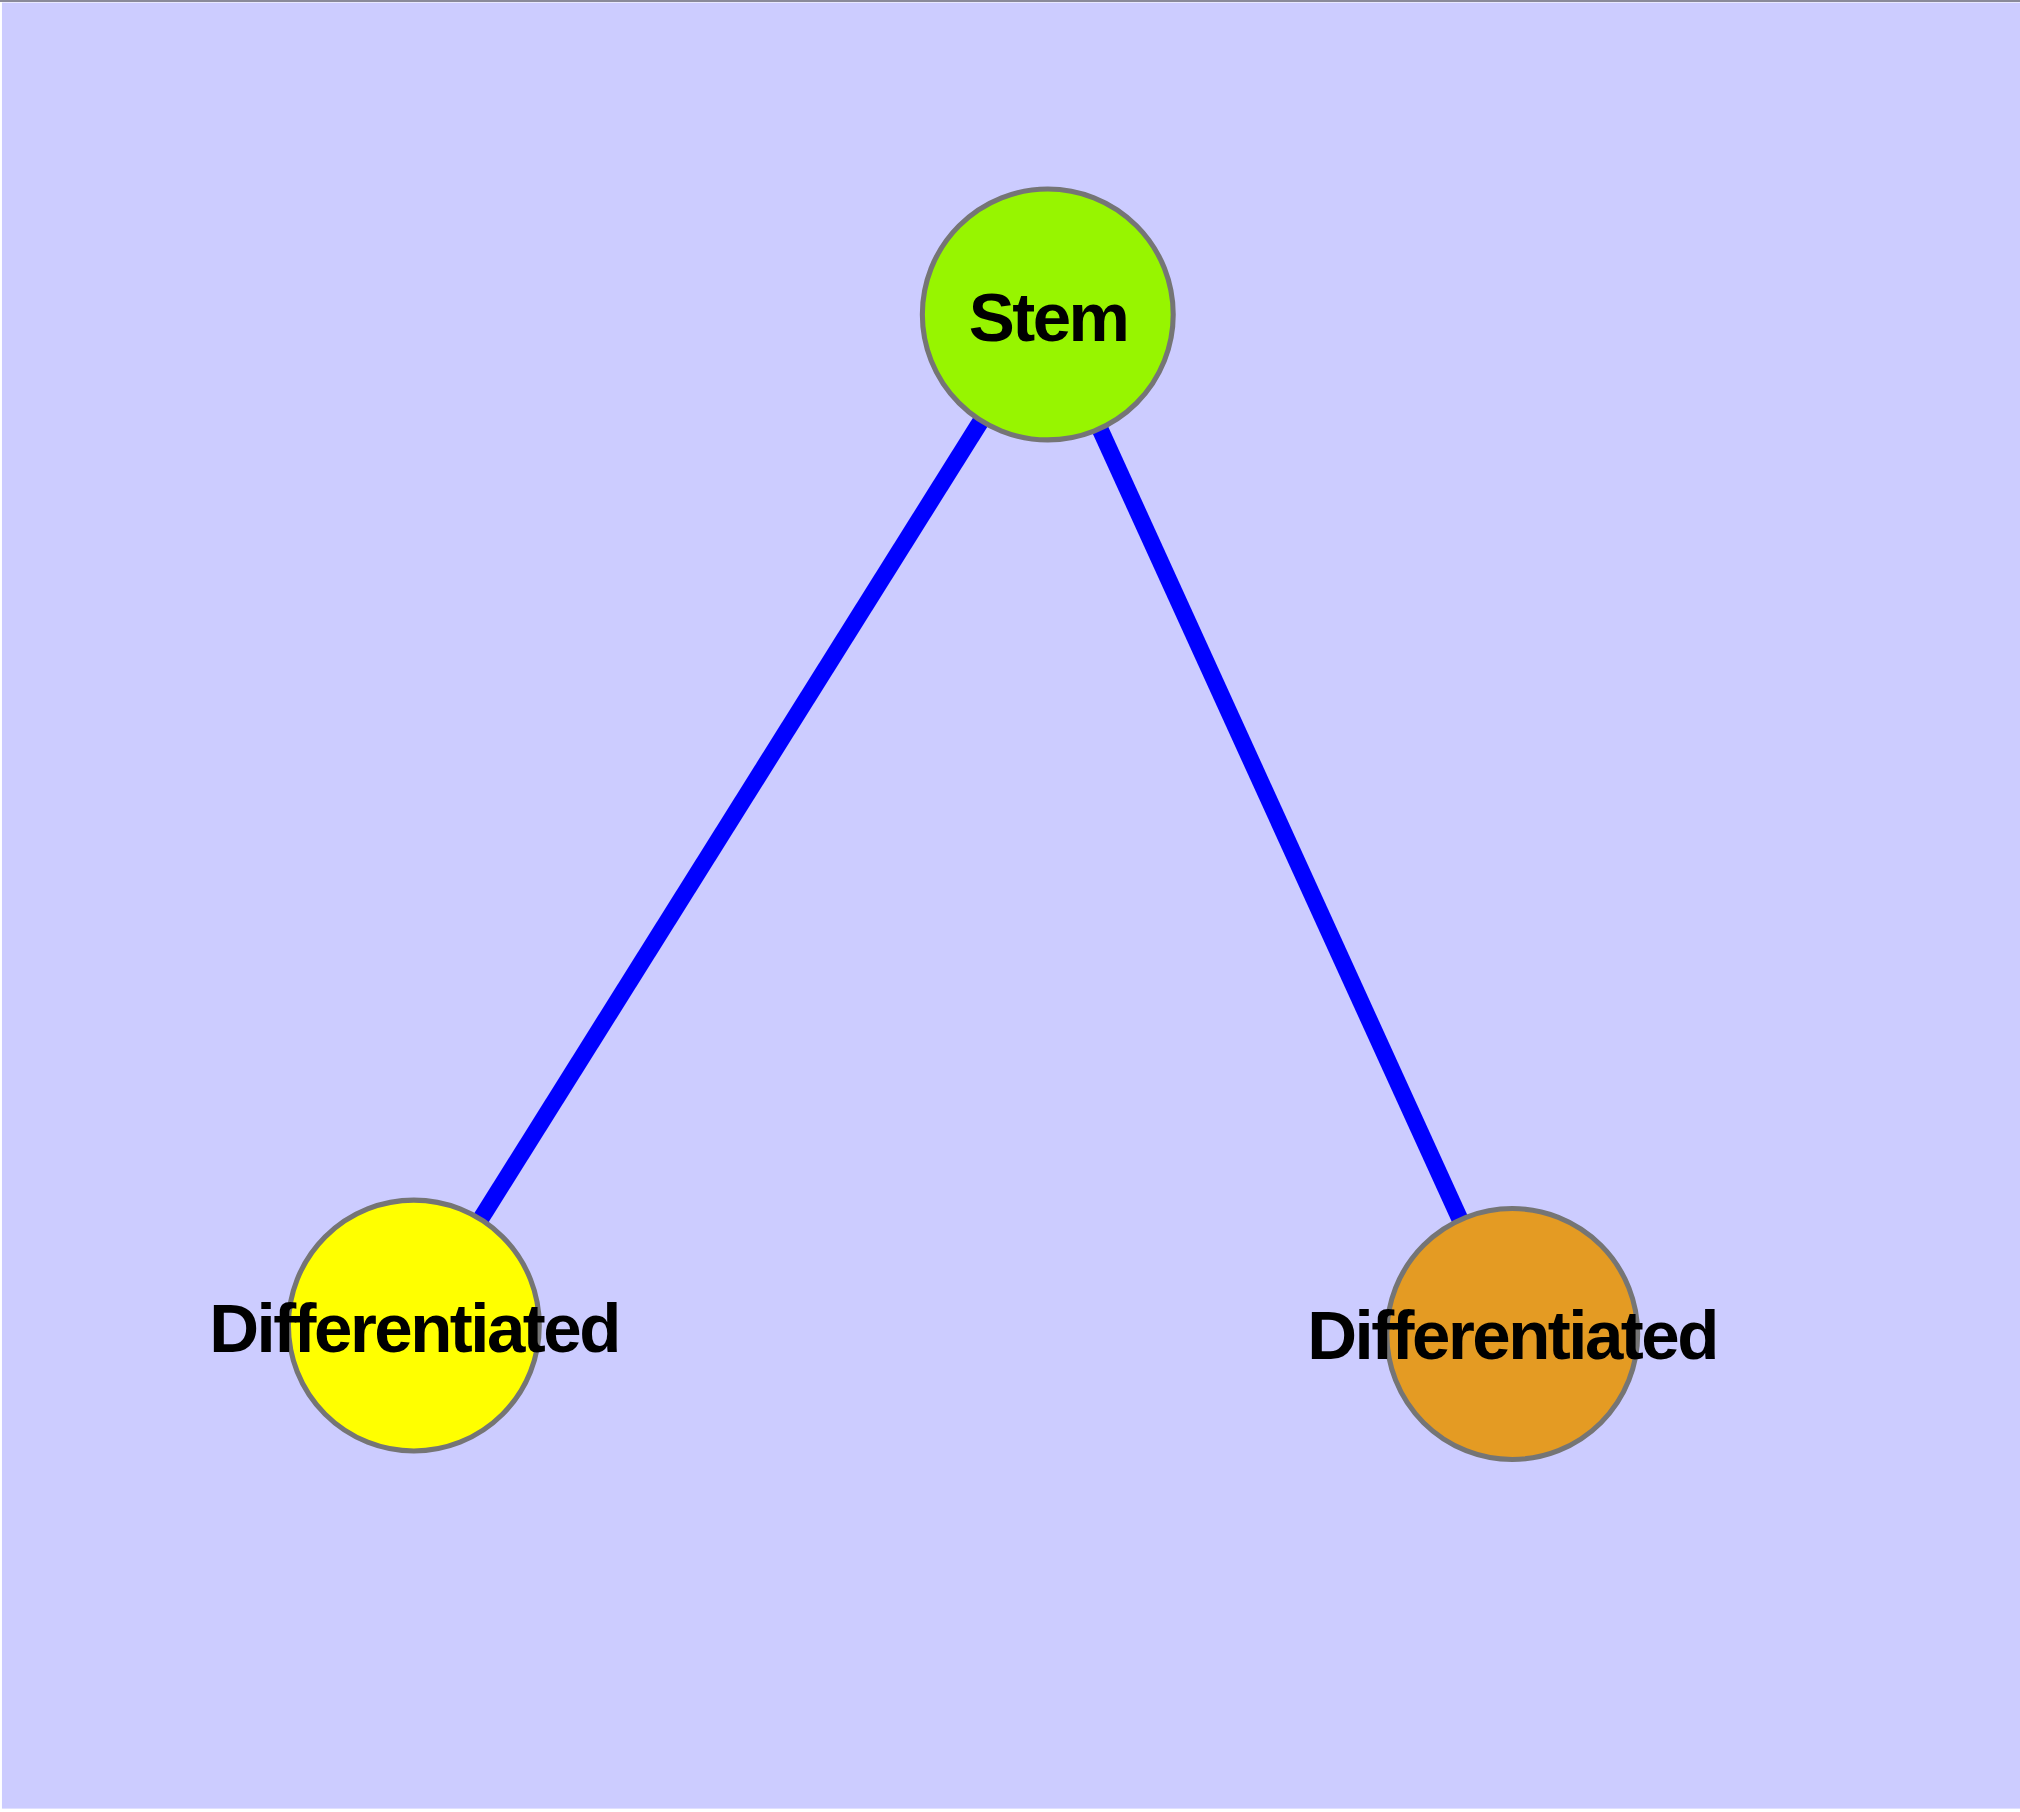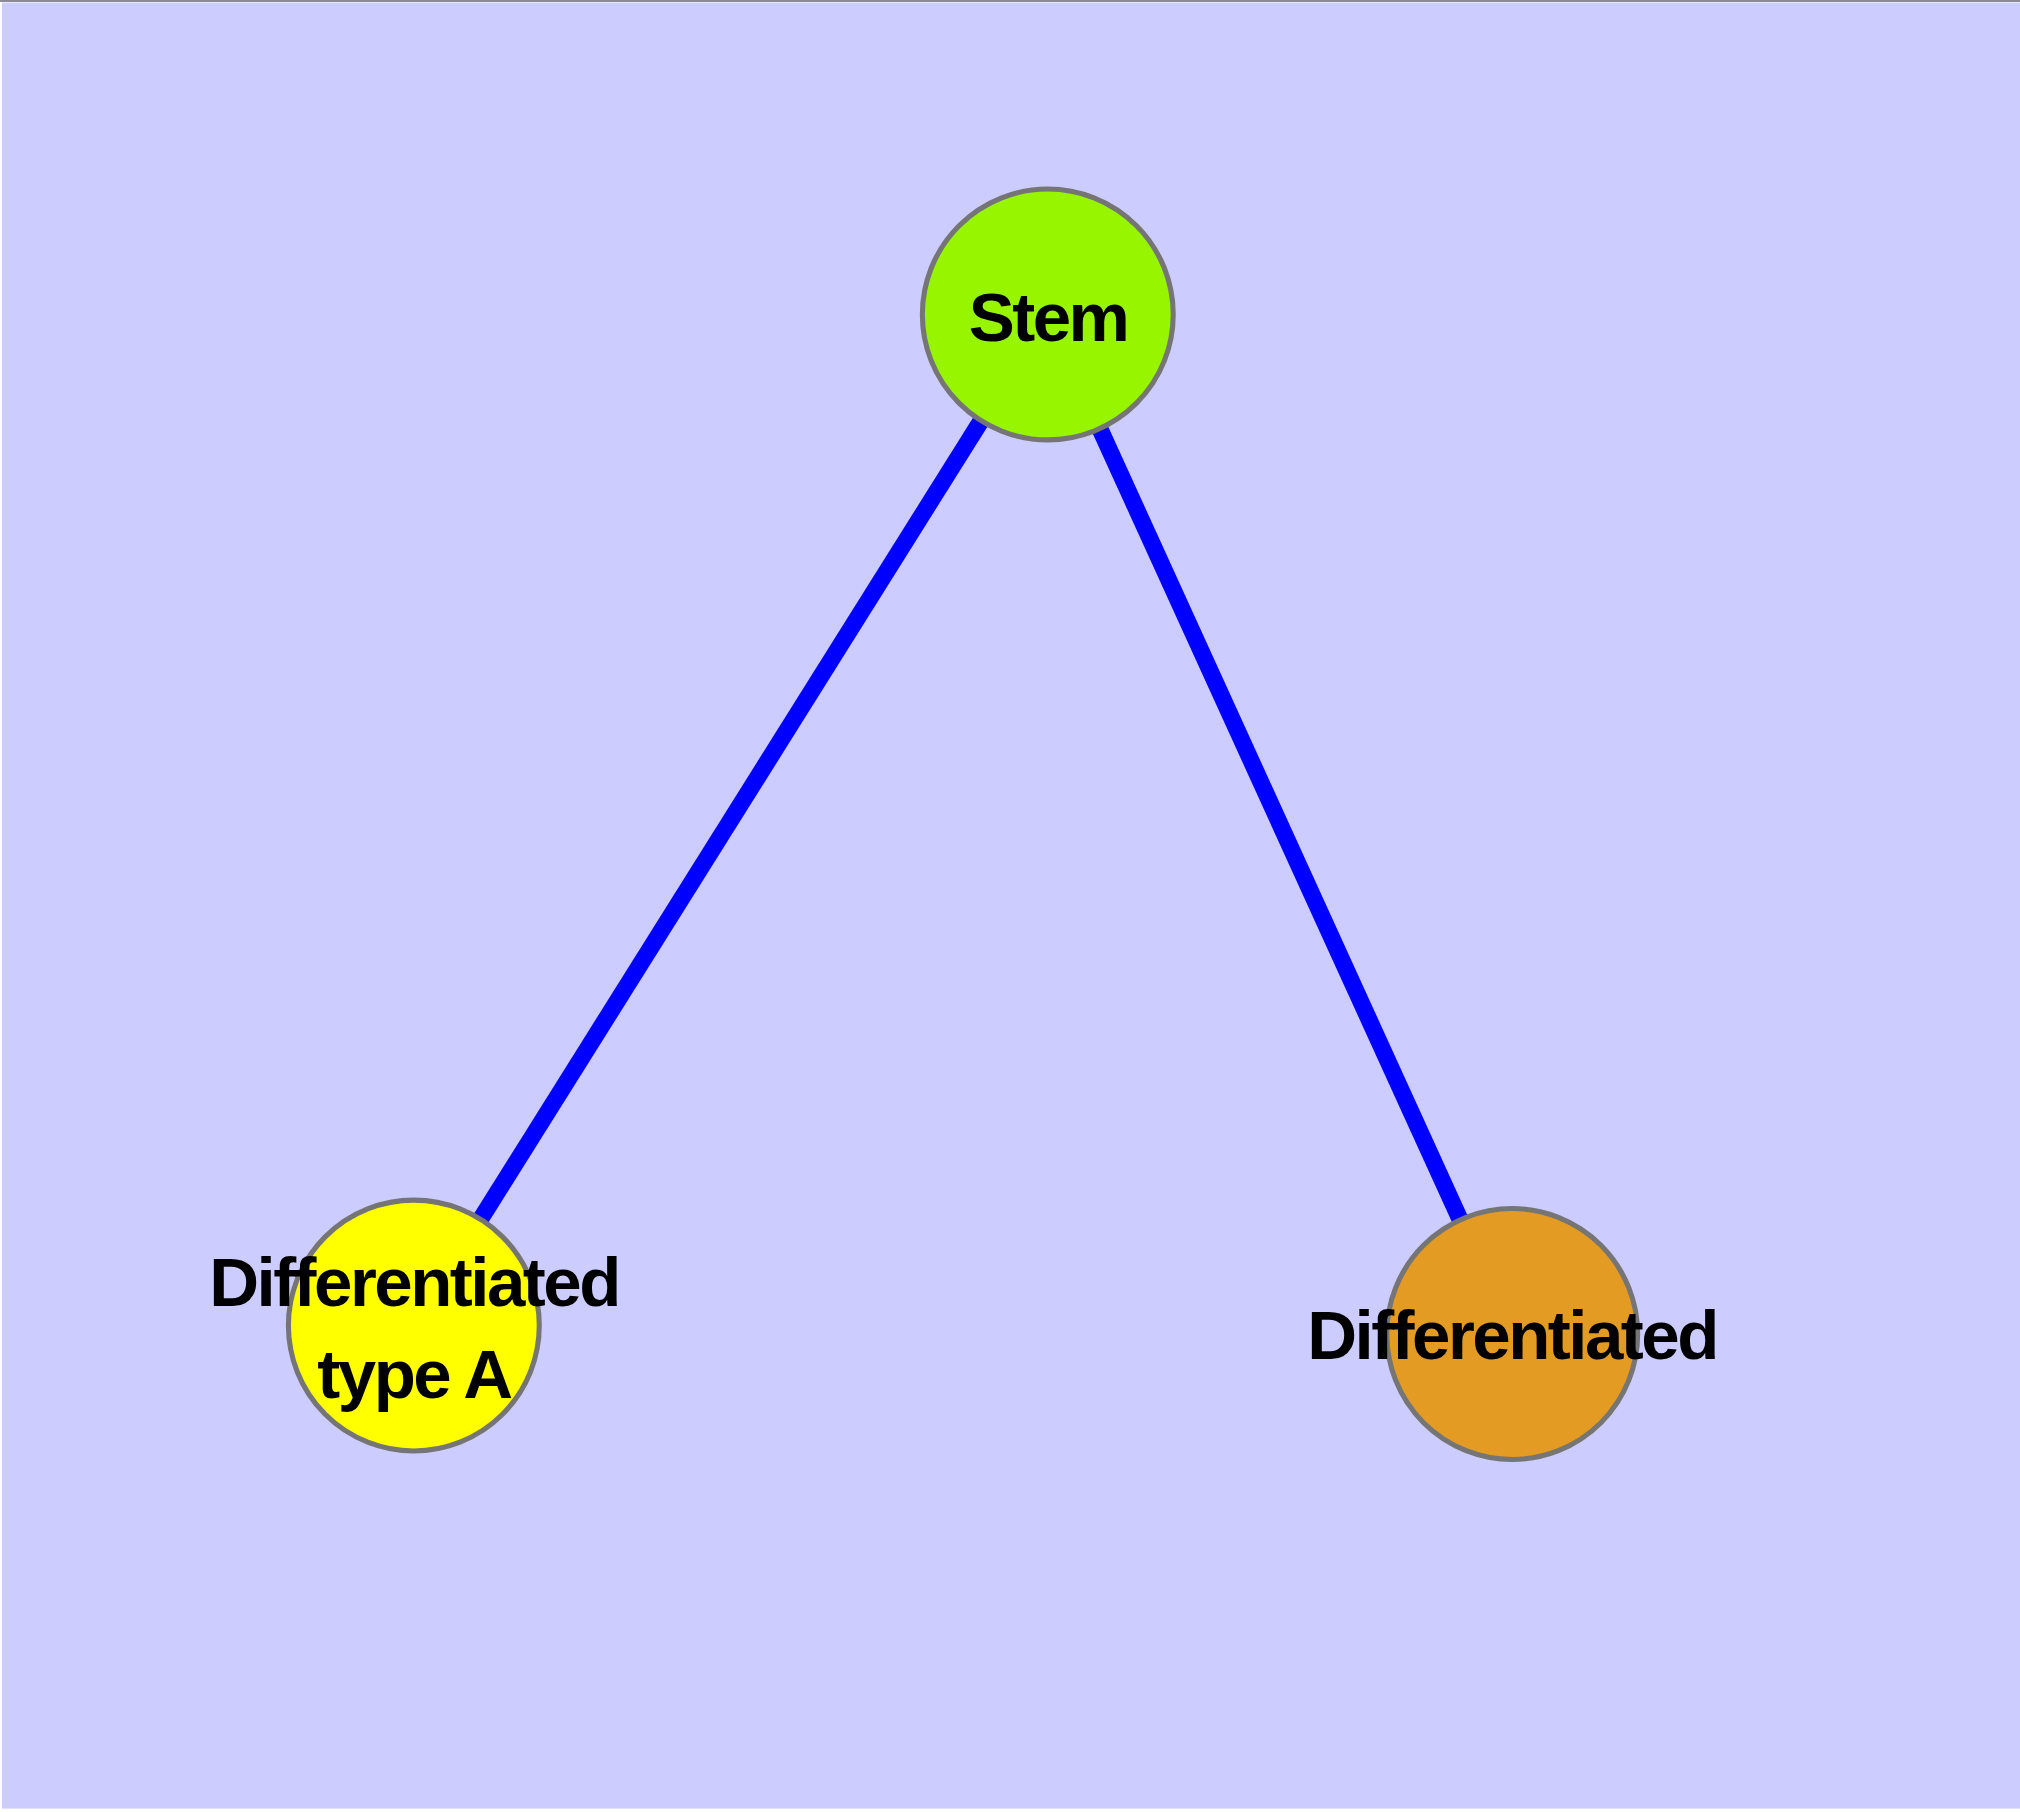--- a/index.html
+++ b/index.html
@@ -65,21 +65,20 @@
     <circle cx="1784" cy="1574" r="148" stroke-width="6" fill="#E49B23" stroke="#757575"></circle>
   </svg>
 
   <div class="node-label" style="left:1048px; top:318px;">
     <span class="line">Stem</span>
 
   </div>
 
   <div class="node-label" style="left:414px; top:1329px;">
     <span class="line">Differentiated</span>
-    <span class="line">type A</span>
   </div>
 
   <div class="node-label" style="left:1512px; top:1336px;">
     <span class="line">Differentiated</span>
   </div>
 
   <div class="top-hairline"></div>
 </div>
 
 

